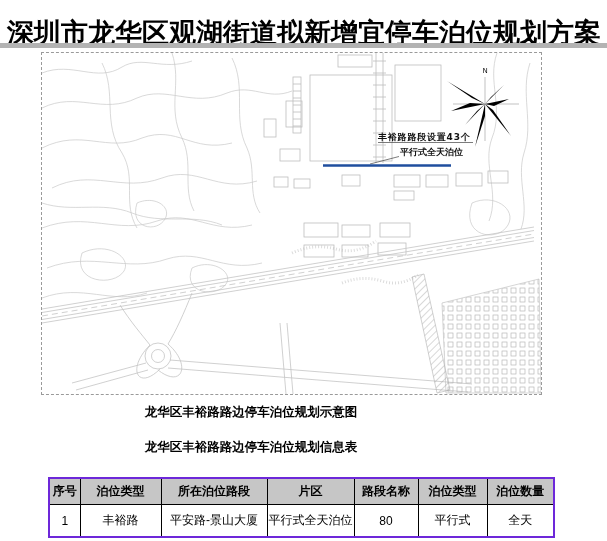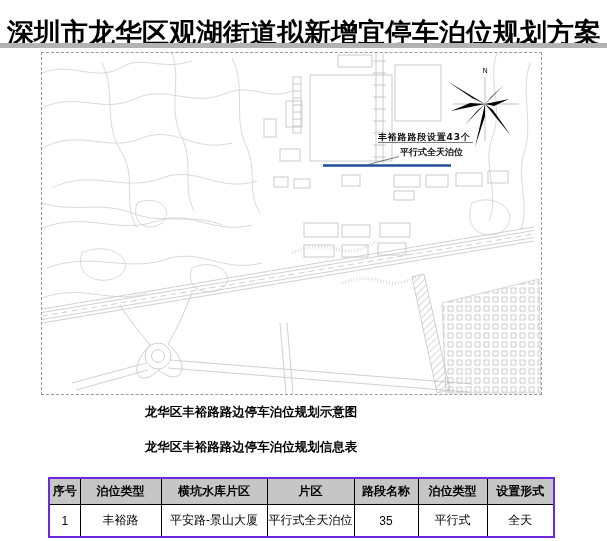--- a/index.html
+++ b/index.html
@@ -188,31 +188,31 @@
       <col style="width:106px">
     <col style="width:84px">
       <col style="width:64px">
       <col style="width:69px">
       <col style="width:67px">
   </colgroup>
   <thead>
     <tr>
       <th>序号</th>
       <th>泊位类型</th>
-      <th>横坑水库片区</th>
+      <th>所在泊位路段</th>
       <th>片区</th>
       <th>路段名称</th>
       <th>泊位类型</th>
-      <th>设置形式</th>
+      <th>泊位数量</th>
     </tr>
   </thead>
   <tbody>
     <tr>
       <td>1</td>
       <td>丰裕路</td>
       <td>平安路-景山大厦</td>
       <td>平行式全天泊位</td>
-      <td>35</td>
+      <td>80</td>
       <td>平行式</td>
       <td>全天</td>
     </tr>
   </tbody>
 </table>
 
 </body></html>

